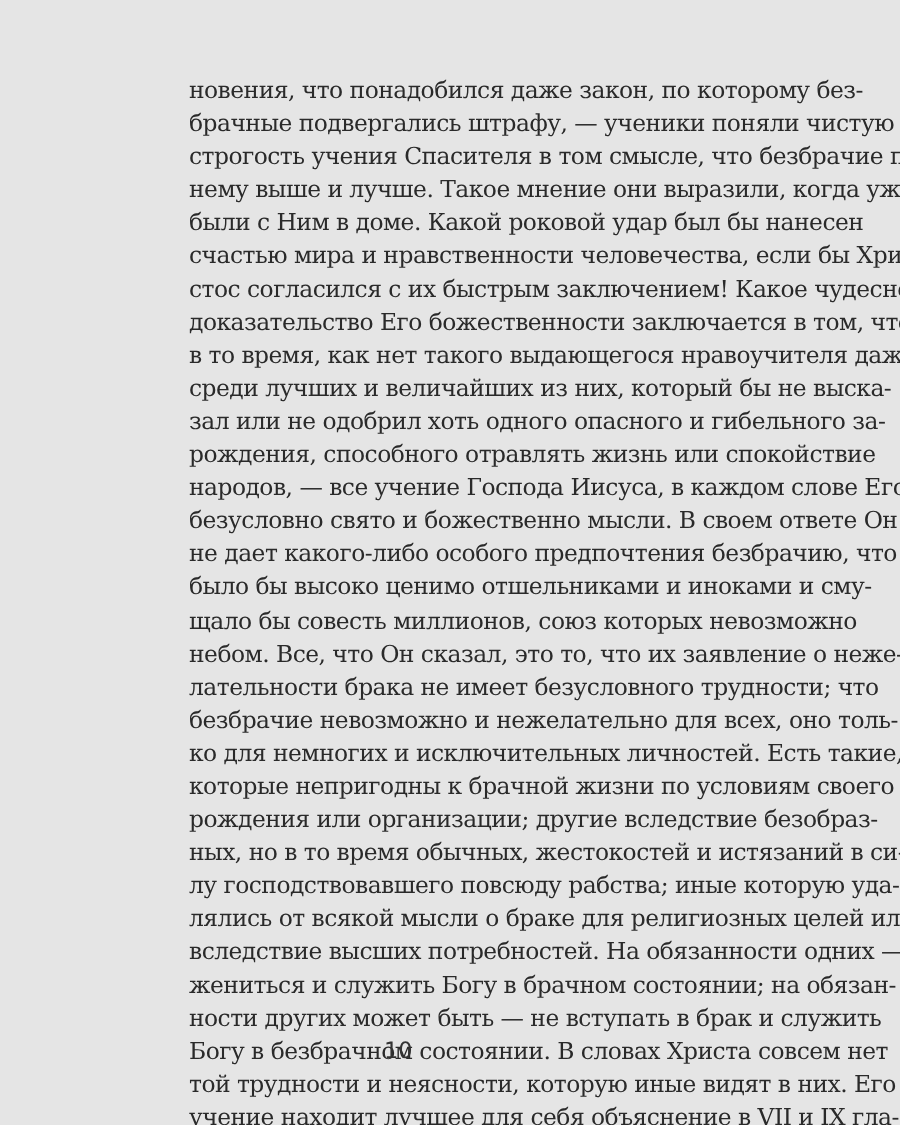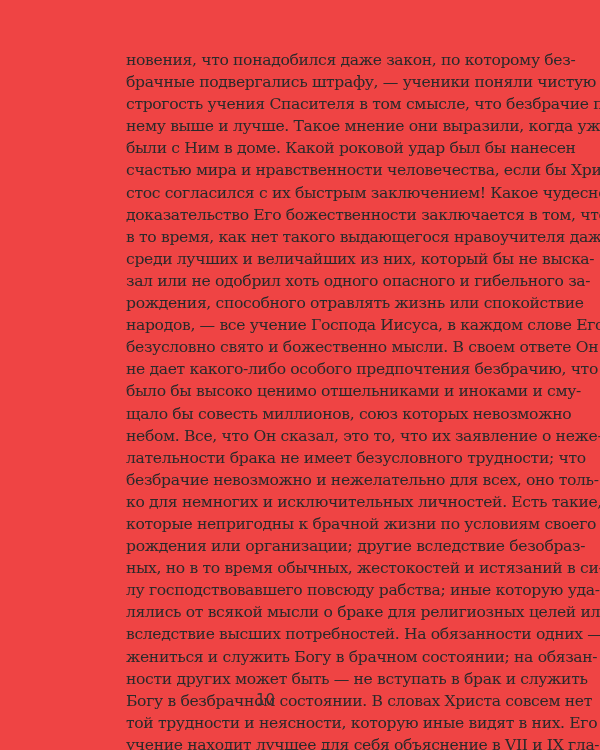--- a/index.html
+++ b/index.html
@@ -1,18 +1,18 @@
 <!DOCTYPE html>
 <html><head>
 <meta charset="utf-8">
 <style>
   html, body { margin: 0; padding: 0; background: #ffffff; }
   body { width: 600px; height: 750px; position: relative; overflow: hidden; }
   .page {
-    position: absolute; left: 0; top: 0; width: 600px; height: 750px; background: #ef4444;
+    position: absolute; left: 0; top: 0; width: 600px; height: 750px; background: #e5e5e5;
   }
   .text-block {
     position: absolute; left: 126px; top: 49px; width: 367px;
     font-family: "DejaVu Serif", "Liberation Serif", serif;
     font-size: 15.6px; line-height: 22.1px; color: #2a2a2a;
     letter-spacing: -0.35px;
   }
   .line {
     display: block; white-space: nowrap; text-align: justify; text-align-last: justify;
     height: 22.1px;

